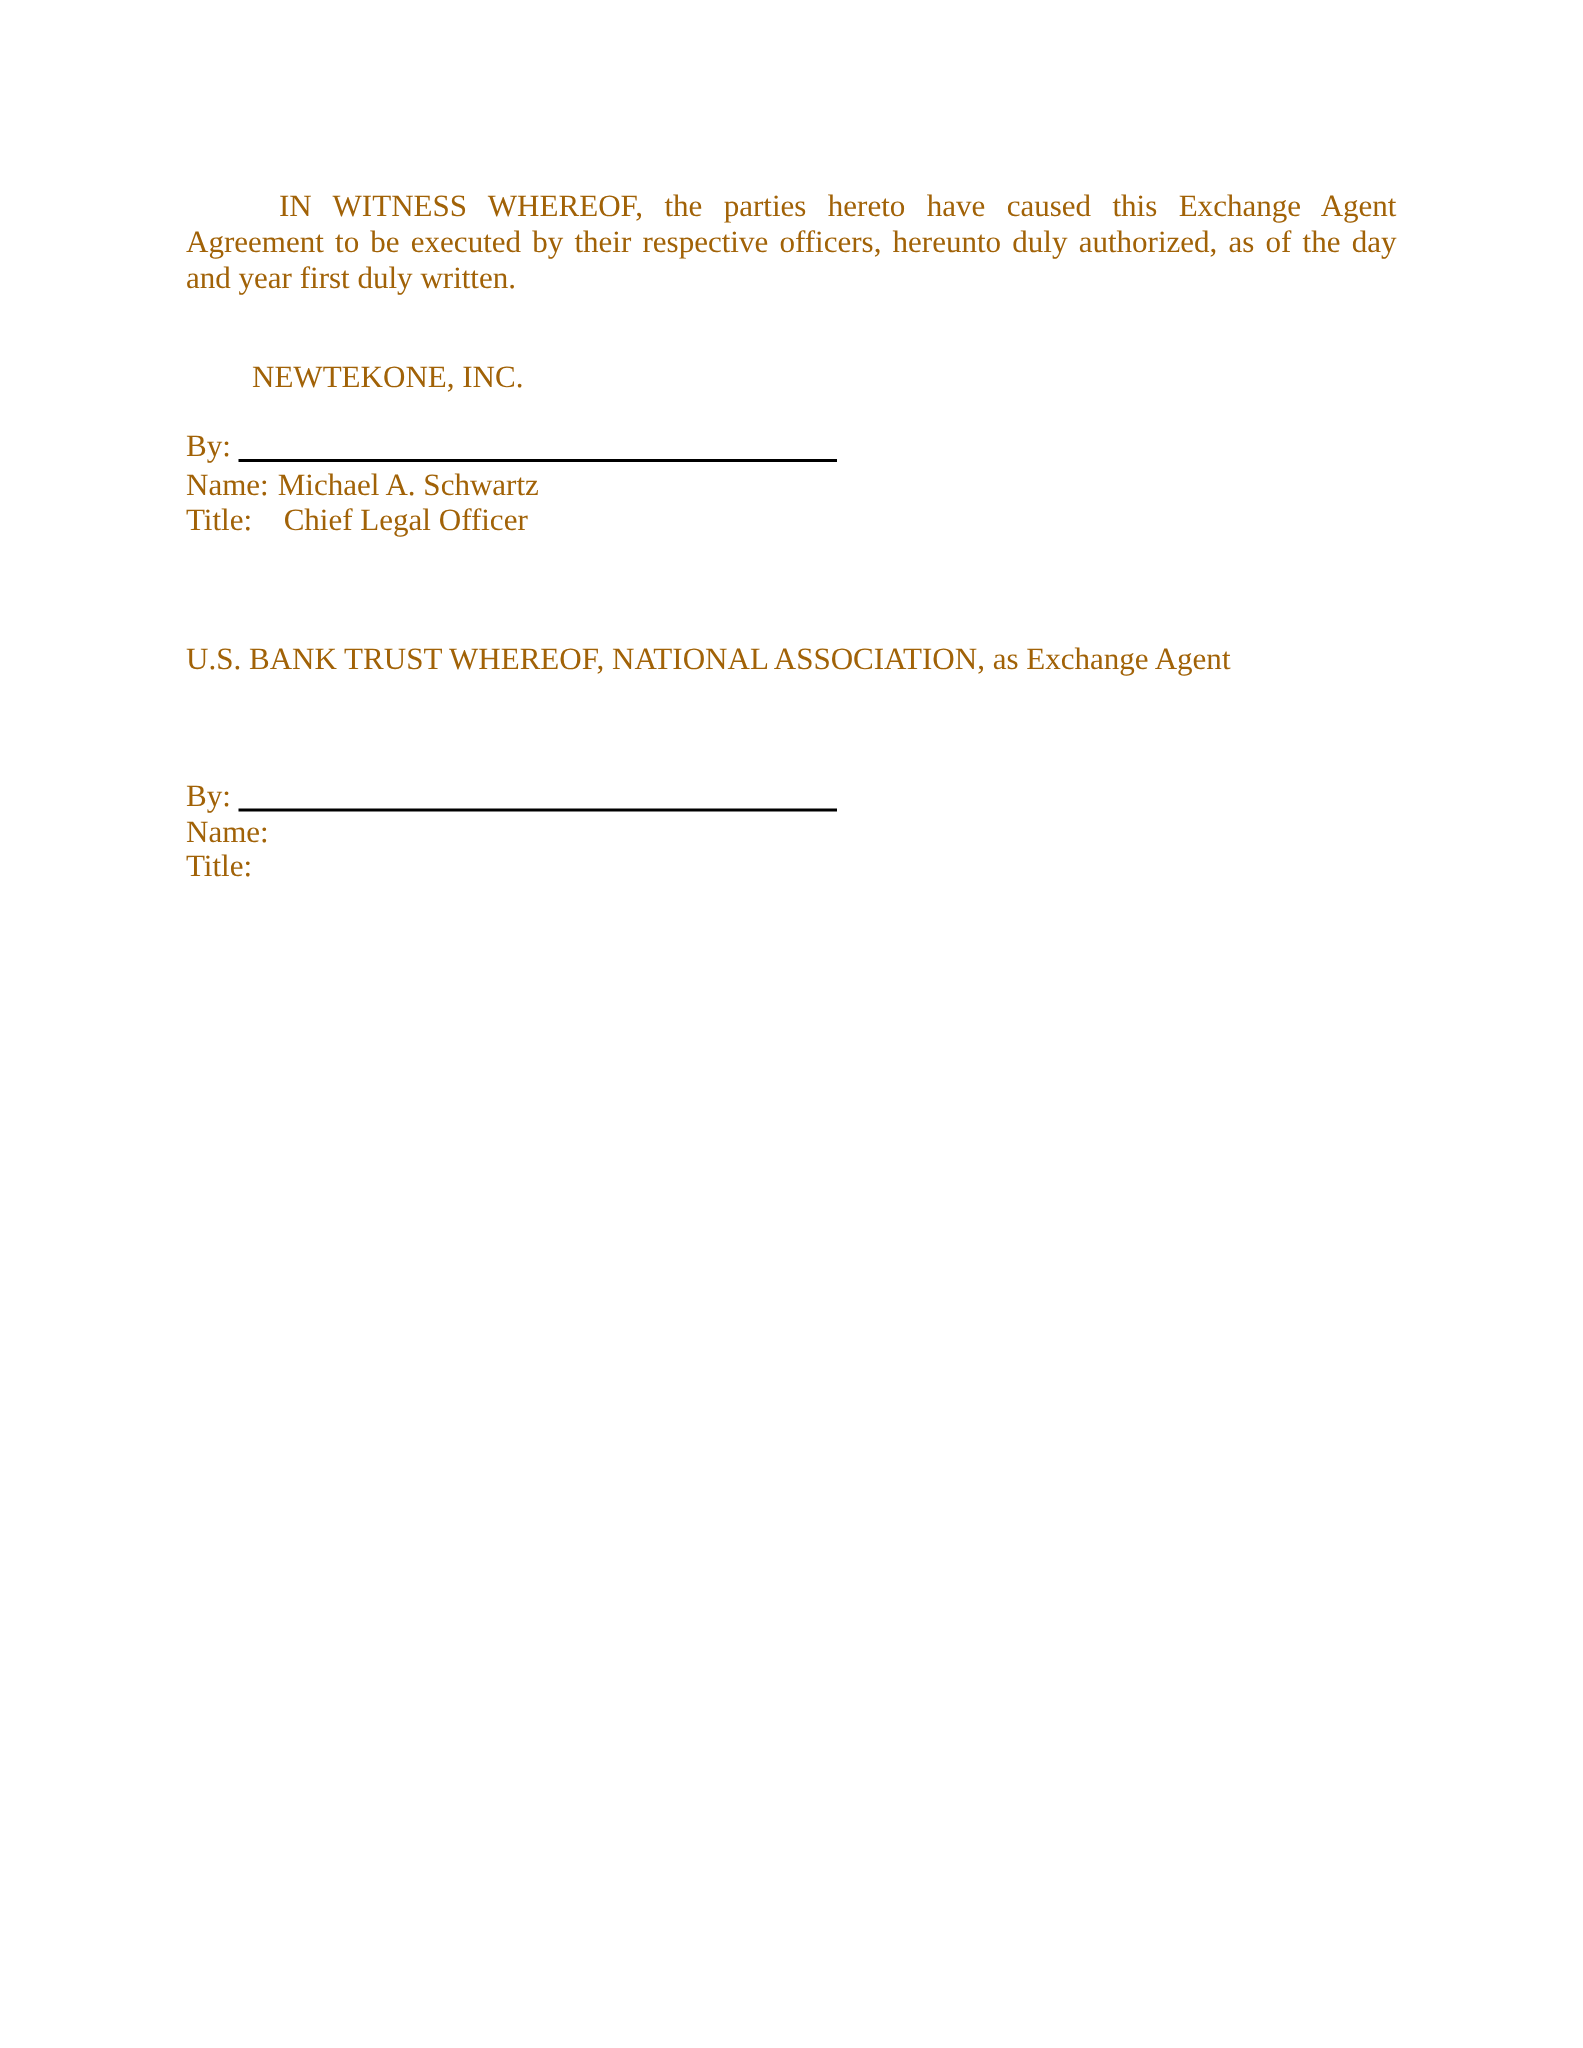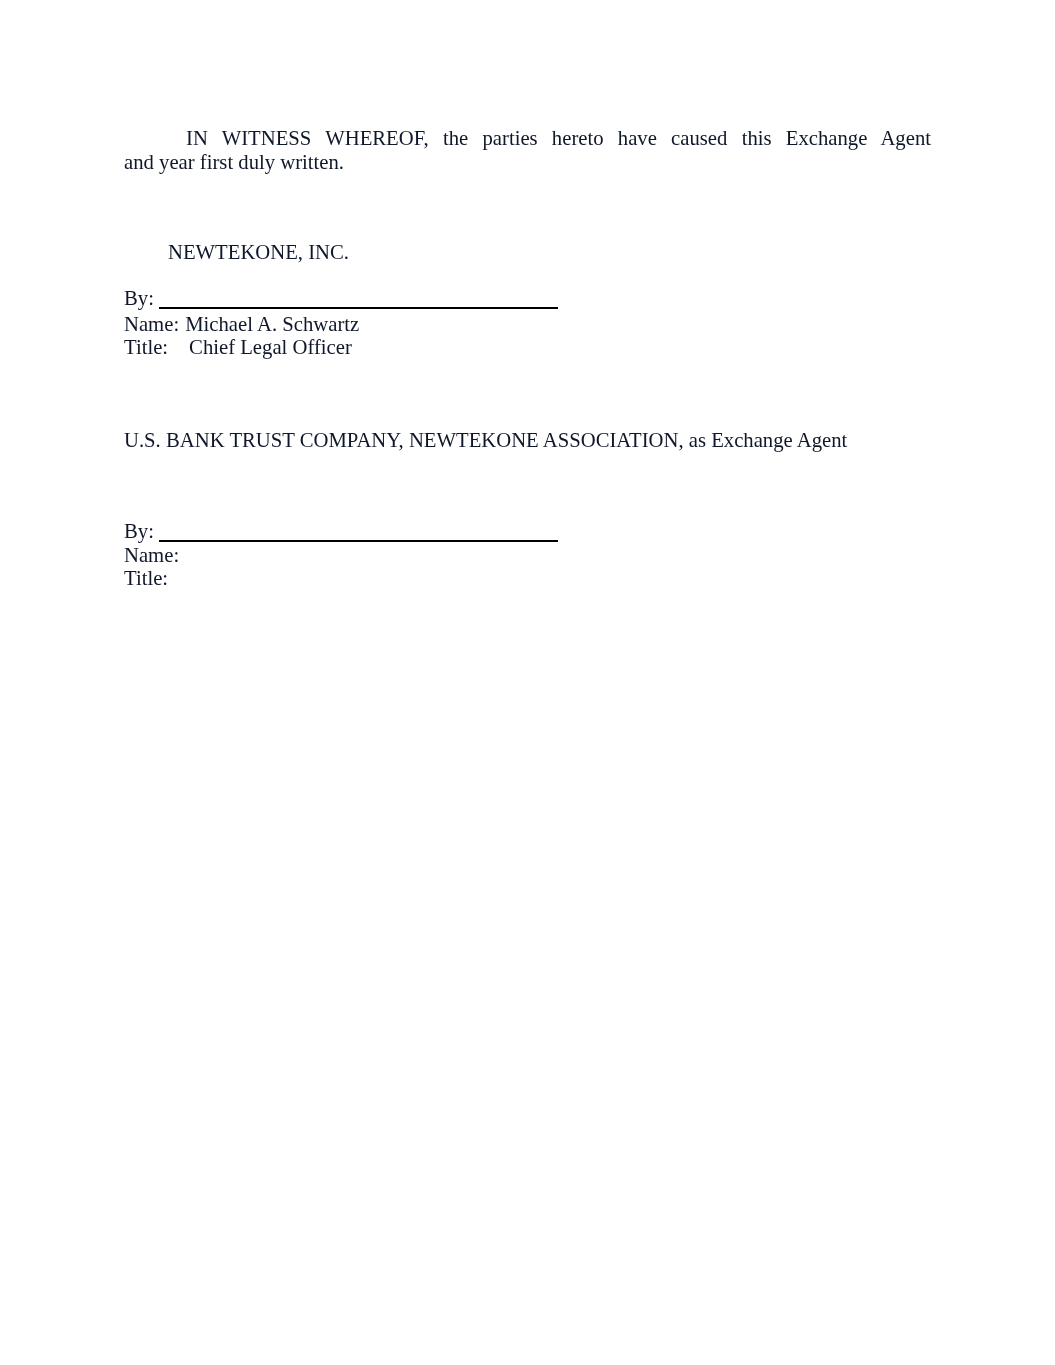--- a/index.html
+++ b/index.html
@@ -5,21 +5,21 @@
   html, body {
     margin: 0;
     padding: 0;
     background: #ffffff;
   }
   .page {
     position: relative;
     width: 1055px;
     height: 1282px;
     background: #ffffff;
-    color: #0f172a;
+    color: #a16207;
     font-family: "Liberation Serif", "DejaVu Serif", serif;
     font-size: 20.7px;
     line-height: 23.8px;
     overflow: hidden;
   }
   .abs { position: absolute; left: 124px; }
   .para { width: 807px; }
   .jline {
     text-align: justify;
     text-align-last: justify;
@@ -41,36 +41,37 @@
     line-height: 16px;
   }
 </style>
 </head>
 <body>
 
 <div class="page">
 
   <div class="abs para" style="top:127px;">
     <div class="jline indent">IN WITNESS WHEREOF, the parties hereto have caused this Exchange Agent</div>
+    <div class="jline">Agreement to be executed by their respective officers, hereunto duly authorized, as of the day</div>
     <div>and year first duly written.</div>
   </div>
 
   <div class="abs line" style="top:241px;margin-left:44px;">NEWTEKONE, INC.</div>
 
   <div class="abs line" style="top:287px;">
     <span>By:</span><span class="sig-line"></span>
   </div>
   <div class="abs line" style="top:313px;">
     <span>Name:</span><span class="val-name">Michael A. Schwartz</span>
   </div>
   <div class="abs line" style="top:336px;">
     <span>Title:</span><span class="val-title">Chief Legal Officer</span>
   </div>
 
-  <div class="abs line" style="top:429px;">U.S. BANK TRUST COMPANY, NEWTEKONE ASSOCIATION, as Exchange Agent</div>
+  <div class="abs line" style="top:429px;">U.S. BANK TRUST WHEREOF, NATIONAL ASSOCIATION, as Exchange Agent</div>
 
   <div class="abs line" style="top:520px;">
     <span>By:</span><span class="sig-line"></span>
   </div>
   <div class="abs line" style="top:544px;">
     <span>Name:</span><span class="val-name"></span>
   </div>
   <div class="abs line" style="top:567px;">
     <span>Title:</span><span class="val-title"></span>
   </div>

